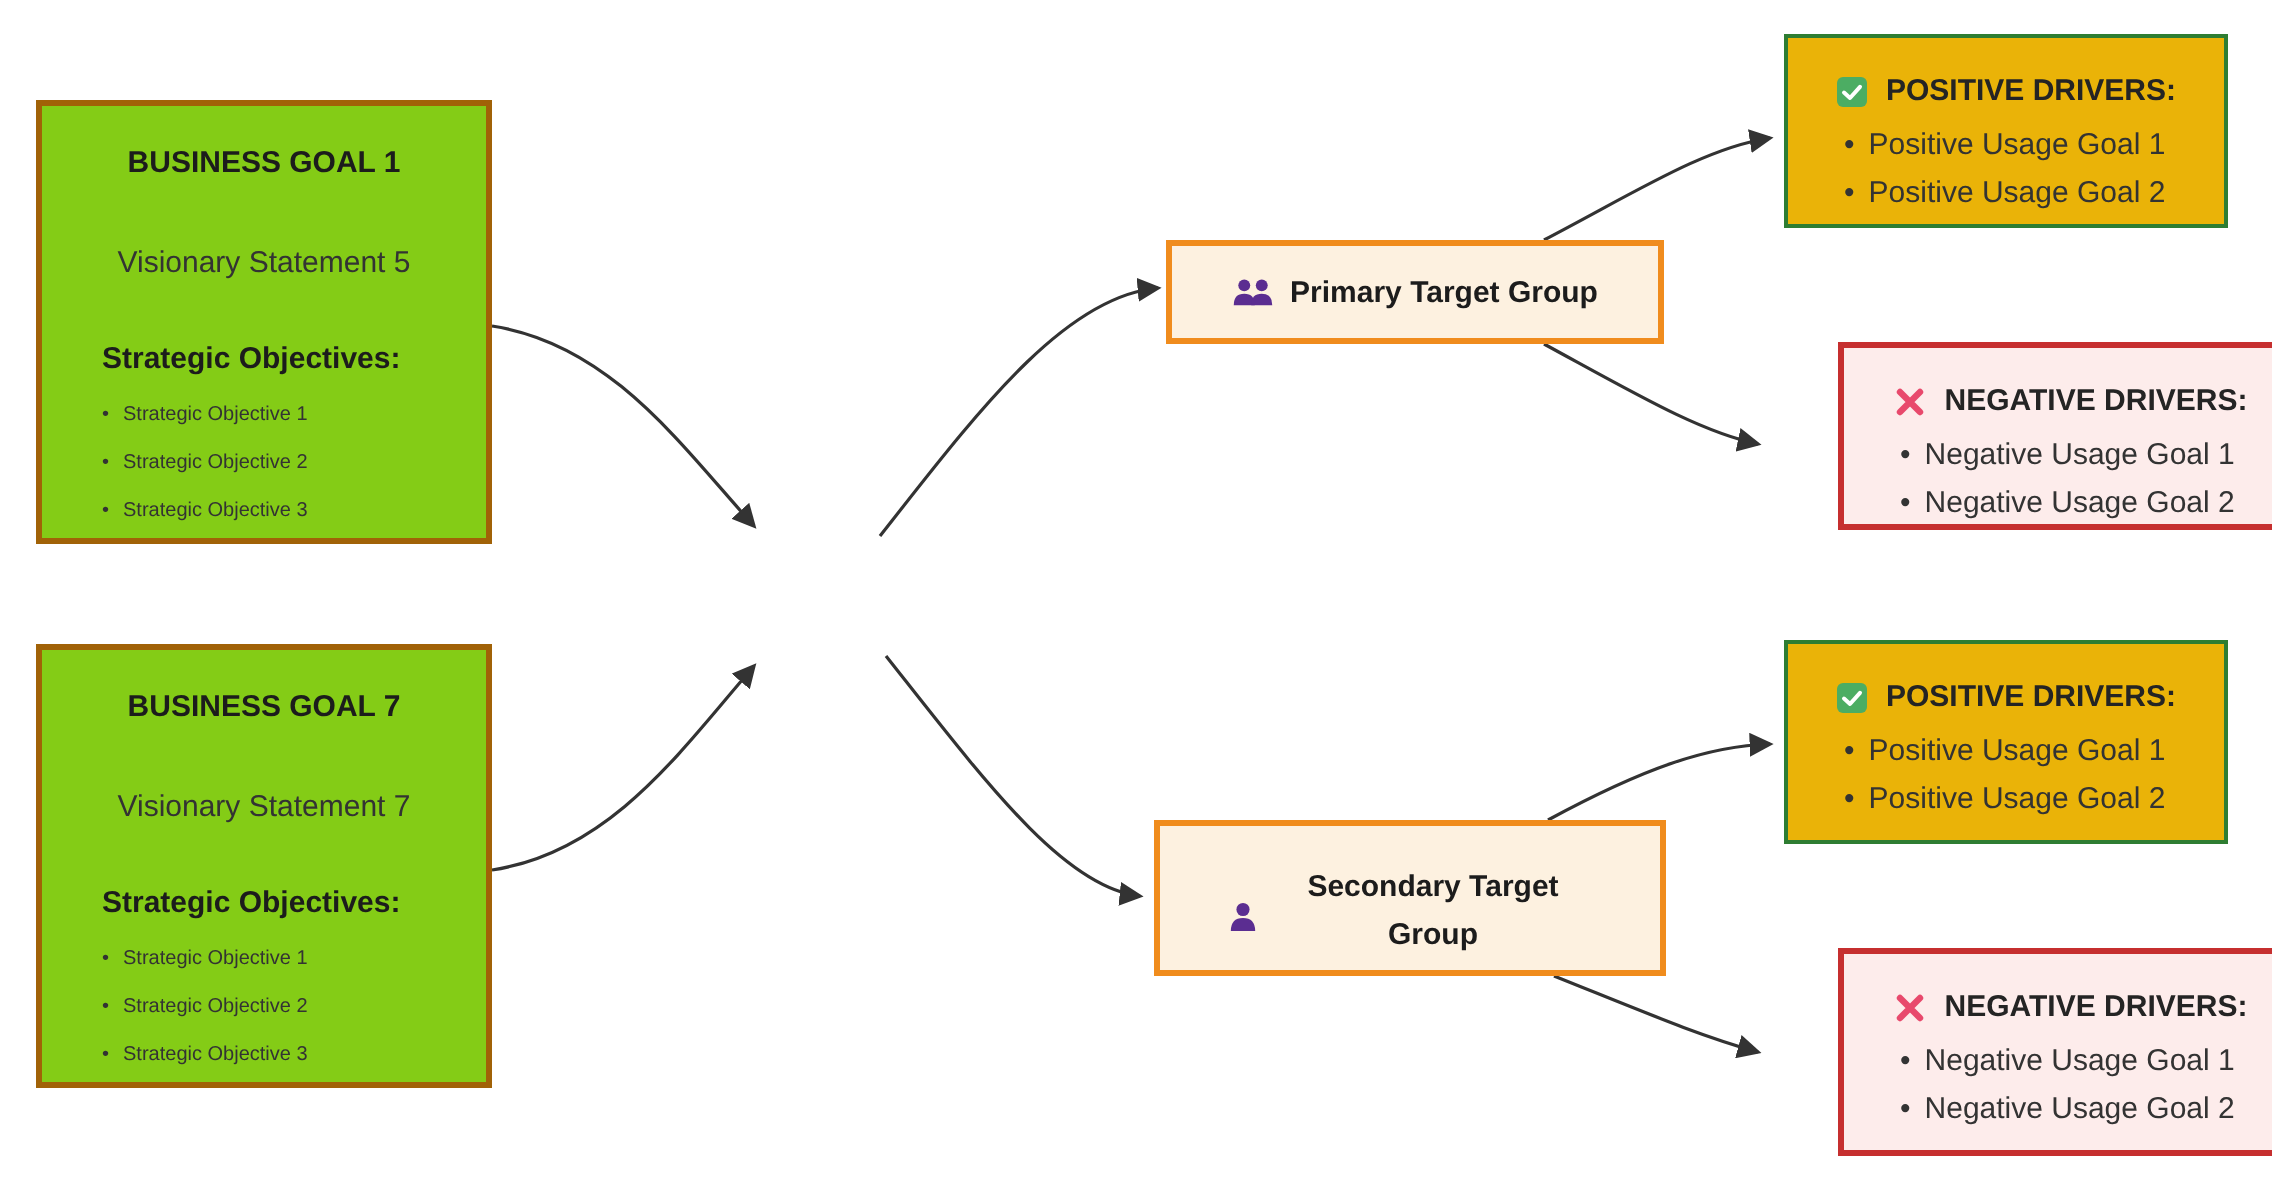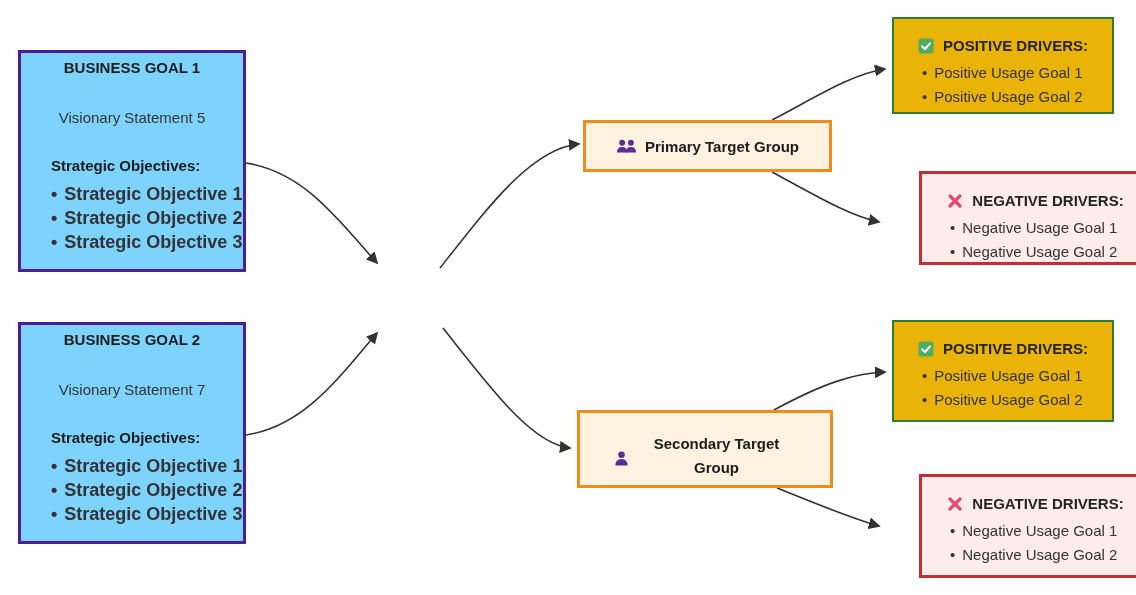--- a/index.html
+++ b/index.html
@@ -7,28 +7,28 @@
     width:1136px;height:595px;position:relative;overflow:hidden;
     font-family:"Liberation Sans","DejaVu Sans",sans-serif;
     color:#333333;
   }
   .canvas{position:absolute;inset:0;}
   svg.edges{position:absolute;left:0;top:0;pointer-events:none;}
   .node{position:absolute;box-sizing:border-box;}
 
   
   .goal{
-    background:#7dd3fc;border:3px solid #4c1d95;
-    padding-top:6px;text-align:center;
+    background:#84cc16;border:3px solid #a16207;
+    padding-top:20px;text-align:center;
   }
   .goal-title{font-weight:bold;font-size:15px;color:#1c1c1c;margin-bottom:33px;}
   .goal-vision{font-size:15px;color:#333;margin-bottom:31px;}
   .goal-obj-head{font-weight:bold;font-size:15px;color:#1c1c1c;margin-bottom:8px;text-align:left;padding-left:30px;}
   ul.obj-list{list-style:none;margin:0;padding:0 0 0 30px;text-align:left;}
-  ul.obj-list li{font-size:18px;line-height:24px;color:#333;font-weight:bold;}
+  ul.obj-list li{font-size:10px;line-height:24px;color:#333;}
   ul.obj-list li::before{content:"•";margin-right:7px;color:#333;}
 
   
   .product{
     background:#fdf6cf;border:3px solid #f08c1d;
     display:flex;align-items:center;justify-content:center;
     font-weight:bold;font-size:15px;color:#1c1c1c;
   }
 
   
@@ -94,21 +94,21 @@
     <div class="goal-vision">Visionary Statement 5</div>
     <div class="goal-obj-head">Strategic Objectives:</div>
     <ul class="obj-list">
       <li>Strategic Objective 1</li>
       <li>Strategic Objective 2</li>
       <li>Strategic Objective 3</li>
     </ul>
   </div>
 
   <div class="node goal" id="goal2">
-    <div class="goal-title">BUSINESS GOAL 2</div>
+    <div class="goal-title">BUSINESS GOAL 7</div>
     <div class="goal-vision">Visionary Statement 7</div>
     <div class="goal-obj-head">Strategic Objectives:</div>
     <ul class="obj-list">
       <li>Strategic Objective 1</li>
       <li>Strategic Objective 2</li>
       <li>Strategic Objective 3</li>
     </ul>
   </div>
 
 

